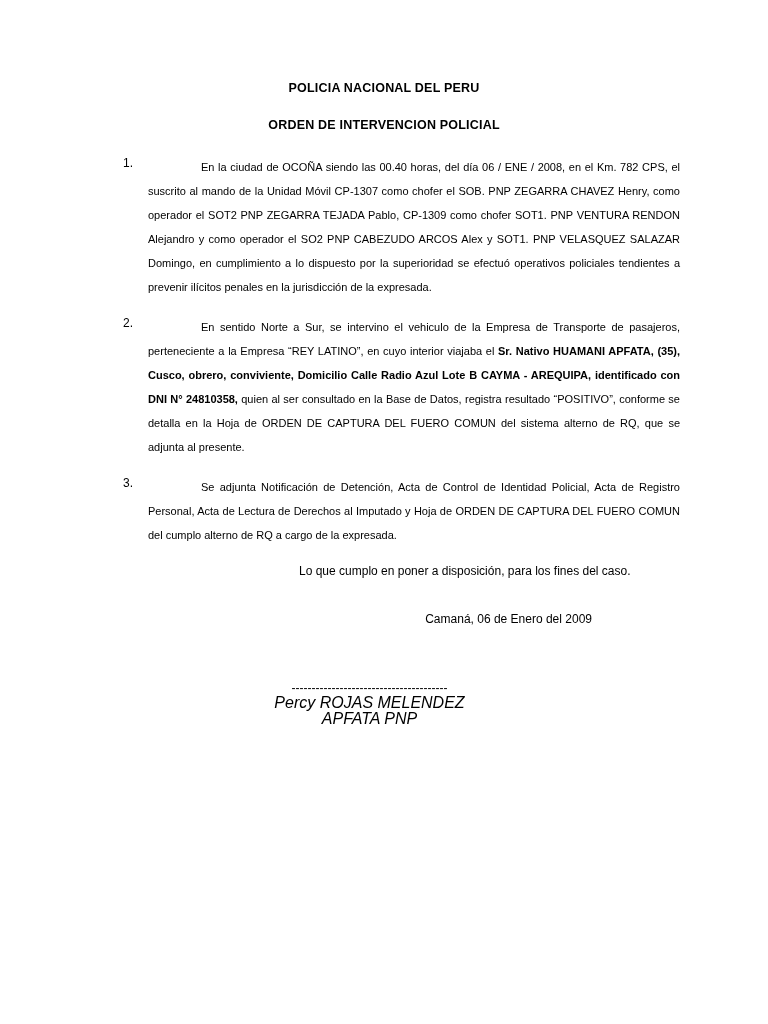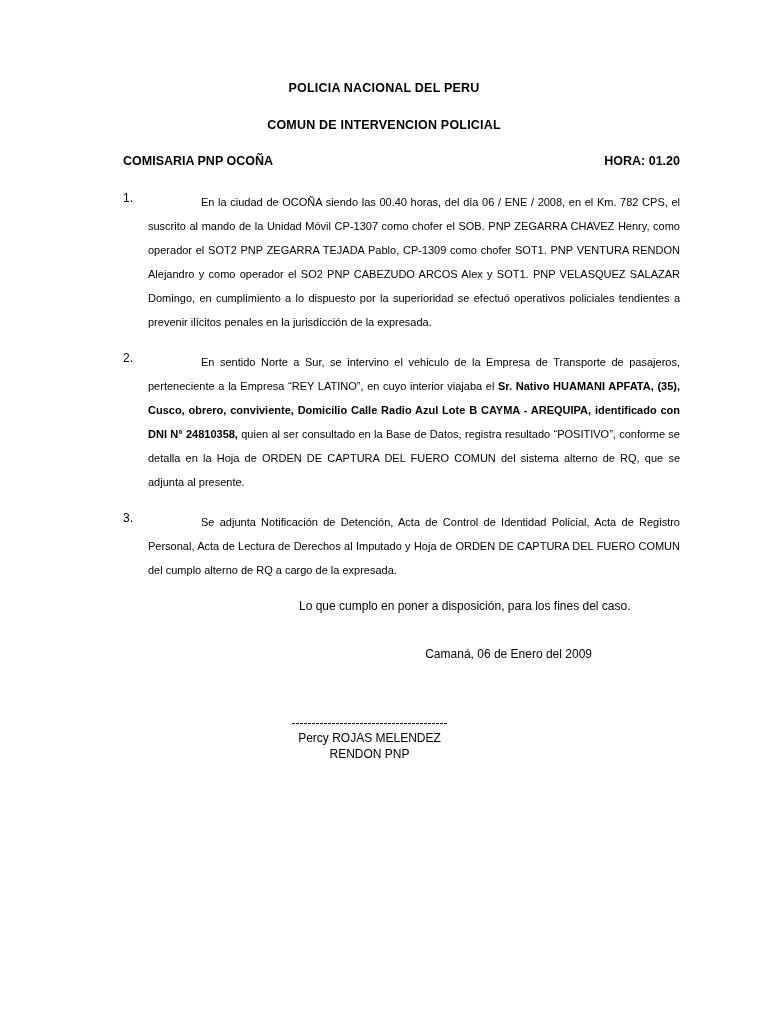--- a/index.html
+++ b/index.html
@@ -116,37 +116,34 @@
   }
   .sig-rule {
     font-size: 12px;
     line-height: 14px;
     letter-spacing: 0px;
     white-space: nowrap;
     overflow: hidden;
   }
   .sig-name,
   .sig-rank {
-    font-size: 12px;
+    font-size: 16px;
     line-height: 16px;
     white-space: nowrap;
+    font-style: italic;
   }
 </style>
 </head>
 <body>
 
 <div class="page">
 
   <div class="doc-header">
     <div class="org-title">POLICIA NACIONAL DEL PERU</div>
-    <div class="doc-title">COMUN DE INTERVENCION POLICIAL</div>
-    <div class="meta-row">
-      <span class="meta-left">COMISARIA PNP OCOÑA</span>
-      <span class="meta-right">HORA: 01.20</span>
-    </div>
+    <div class="doc-title">ORDEN DE INTERVENCION POLICIAL</div>
   </div>
 
   <div class="body-block">
 
     <div class="clause">
       <div class="clause-num">1.</div>
       <div class="clause-text"><span class="lead-indent"></span><span>En la ciudad de OCOÑA siendo las 00.40 horas, del día 06 / ENE / 2008, en el Km. 782 CPS, el suscrito al mando de la Unidad Móvil CP-1307 como chofer el SOB. PNP ZEGARRA CHAVEZ Henry, como operador el SOT2 PNP ZEGARRA TEJADA Pablo, CP-1309 como chofer SOT1. PNP VENTURA RENDON Alejandro y como operador el SO2 PNP CABEZUDO ARCOS Alex y SOT1. PNP VELASQUEZ SALAZAR Domingo, en cumplimiento a lo dispuesto por la superioridad se efectuó operativos policiales tendientes a prevenir ilícitos penales en la jurisdicción de la expresada.</span></div>
     </div>
 
     <div class="clause">
@@ -160,18 +157,18 @@
     </div>
 
     <div class="closing-line">Lo que cumplo en poner a disposición, para los fines del caso.</div>
 
     <div class="place-date">Camaná, 06 de Enero del 2009</div>
 
     <div class="signature">
       <div class="signature-inner">
         <div class="sig-rule">---------------------------------------</div>
         <div class="sig-name">Percy ROJAS MELENDEZ</div>
-        <div class="sig-rank">RENDON PNP</div>
+        <div class="sig-rank">APFATA PNP</div>
       </div>
     </div>
 
   </div>
 </div>
 
 </body></html>

